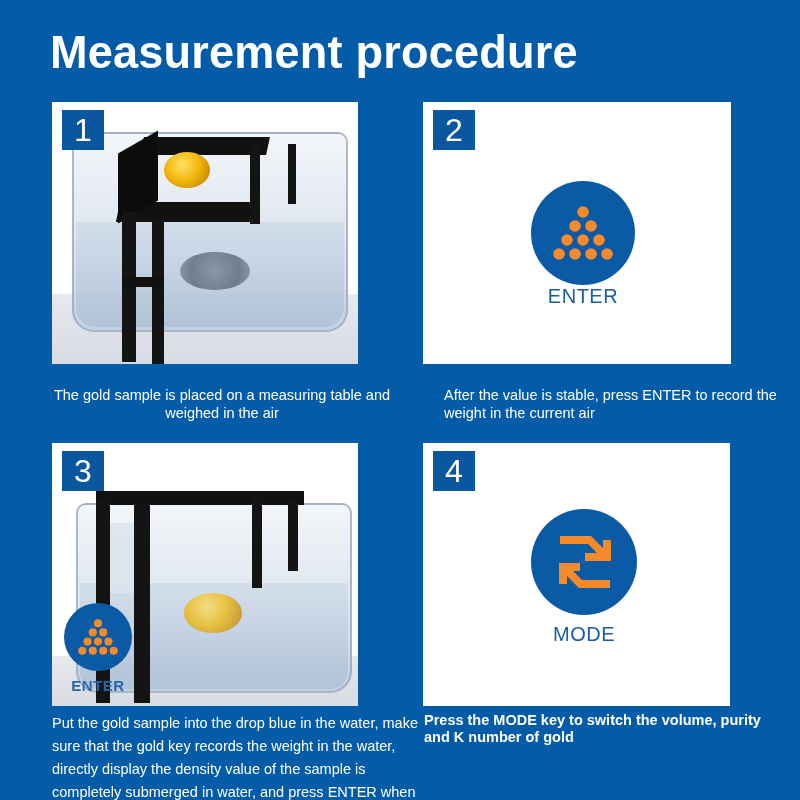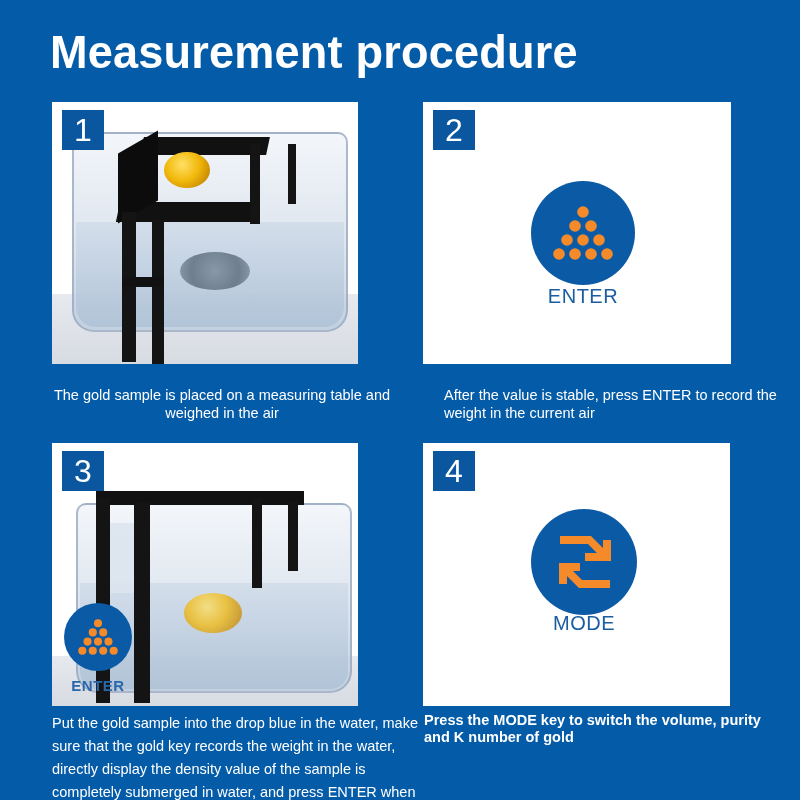--- a/index.html
+++ b/index.html
@@ -184,15 +184,15 @@
     <svg width="106" height="106" viewBox="0 0 106 106" style="position:absolute;left:0;top:0;">
       <g fill="#f58a2a">
 
         <polygon points="29,27 60,27 72,39 72,31 80,31 80,52 59,52 59,44 66,44 57,35 29,35"></polygon>
         <polygon points="54,44 80,44 80,52 54,52"></polygon>
 
         <polygon points="79,79 48,79 36,67 36,75 28,75 28,54 49,54 49,62 42,62 51,71 79,71"></polygon>
       </g>
     </svg>
   </div>
-  <div class="key-label" style="left:100px; top:169px; width:122px;text-align:center;">MODE</div>
+  <div class="key-label" style="left:100px; top:180px; width:122px;text-align:center;">MODE</div>
 </div>
 <p class="caption c4">Press the MODE key to switch the volume, purity and K number of gold</p>
 
 </body></html>

